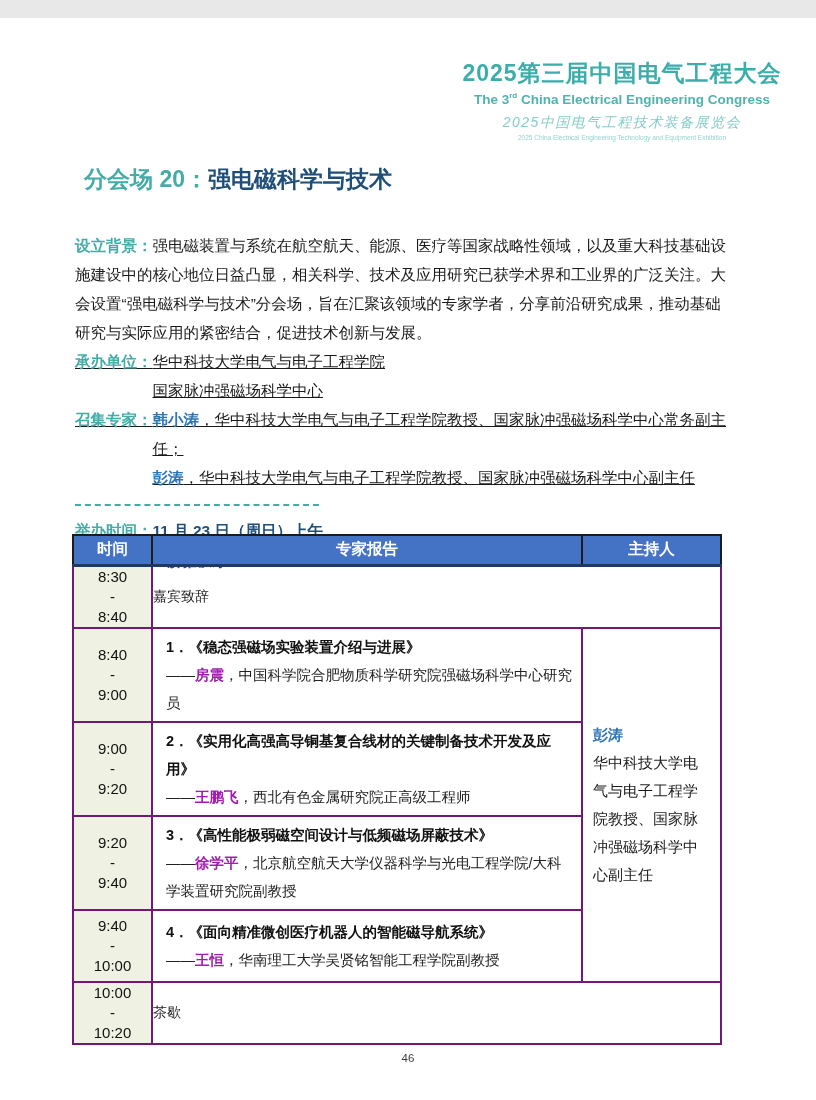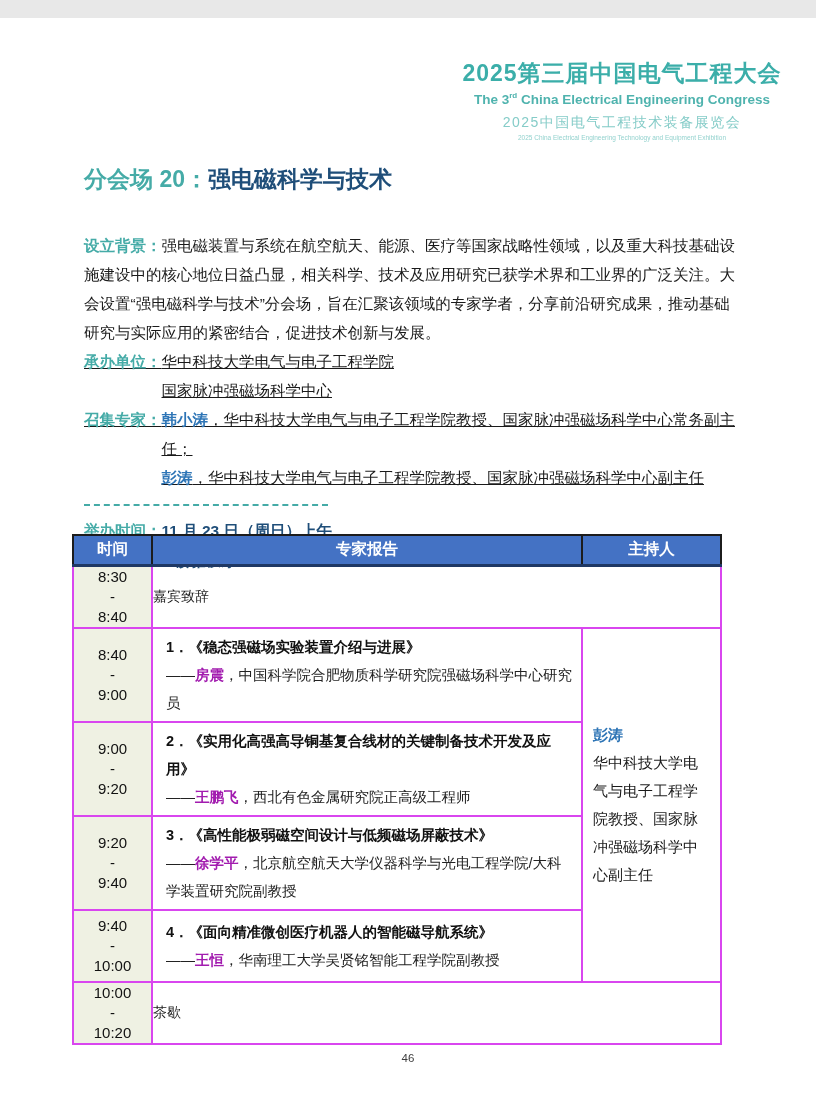--- a/index.html
+++ b/index.html
@@ -11,28 +11,28 @@
     background:#ffffff;
     font-family:"Liberation Sans","DejaVu Sans",sans-serif;
     color:#1a1a1a;
     overflow:hidden;
   }
   
   .logo { position:absolute; top:40px; right:22px; width:344px; text-align:center; }
   .logo-cn { font-size:23px; font-weight:bold; color:#3BAEA9; letter-spacing:1px; white-space:nowrap; }
   .logo-en { font-size:13.5px; font-weight:bold; color:#4FB3AE; margin-top:2px; white-space:nowrap; }
   .logo-en sup { font-size:8px; }
-  .expo-cn { font-size:14px; color:#85CCC8; margin-top:7px; letter-spacing:1.5px; white-space:nowrap; }
+  .expo-cn { font-size:14px; color:#85CCC8; margin-top:7px; letter-spacing:1.5px; white-space:nowrap;font-style:italic; }
   .expo-en { font-size:6.5px; color:#93D2CE; margin-top:2px; white-space:nowrap; }
   
   .page-title { position:absolute; top:146px; left:84px; font-size:23px; font-weight:bold; }
   .page-title .session { color:#45ABA7; }
   .page-title .topic   { color:#1F4E79; }
   
-  .content { position:absolute; top:213px; left:84px; width:652px; font-size:15.5px; line-height:29px; }
+  .content { position:absolute; top:213px; left:75px; width:652px; font-size:15.5px; line-height:29px; }
   .teal-label { color:#45ABA7; font-weight:bold; }
   .bg-para { text-align:left; }
   .info-block { display:flex; margin-top:0;text-decoration:underline; }
   .info-block .teal-label { white-space:nowrap; }
   .info-lines { flex:1; }
   .conv-name { color:#2E75B6; font-weight:bold; }
   .dashed-sep { width:244px; border:0; border-top:2px dashed #45ABA7; margin:12px 0 10px 0; }
   .meta-line { font-weight:bold; line-height:30px; }
   .meta-line .value { color:#1F4E79; }
   
@@ -42,21 +42,21 @@
   }
   .schedule col.c-time { width:79px; }
   .schedule col.c-talk { width:430px; }
   .schedule col.c-mod  { width:139px; }
   .schedule th {
     background:#4472C4; color:#ffffff;
     font-size:15.5px; font-weight:bold;
     height:30px; text-align:center;
     border:2px solid #1c1c1c; border-bottom:3px solid #1F3864;
   }
-  .schedule td { border:2px solid #d946ef; vertical-align:middle; }
+  .schedule td { border:2px solid #701a75; vertical-align:middle; }
   .schedule td.time {
     background:#EFF1E3; text-align:center;
     font-size:15px; line-height:20px; color:#111;
   }
   .schedule td.talk { padding:4px 6px 4px 13px; font-size:14.5px; line-height:28px; }
   .talk-title { font-weight:bold; color:#111; }
   .talk-speaker { color:#222; }
   .talk-speaker .name { color:#a21caf; font-weight:bold; }
   .schedule td.event { font-size:14px; }
   .schedule td.moderator { padding:6px 10px; font-size:15px; line-height:28px; }

